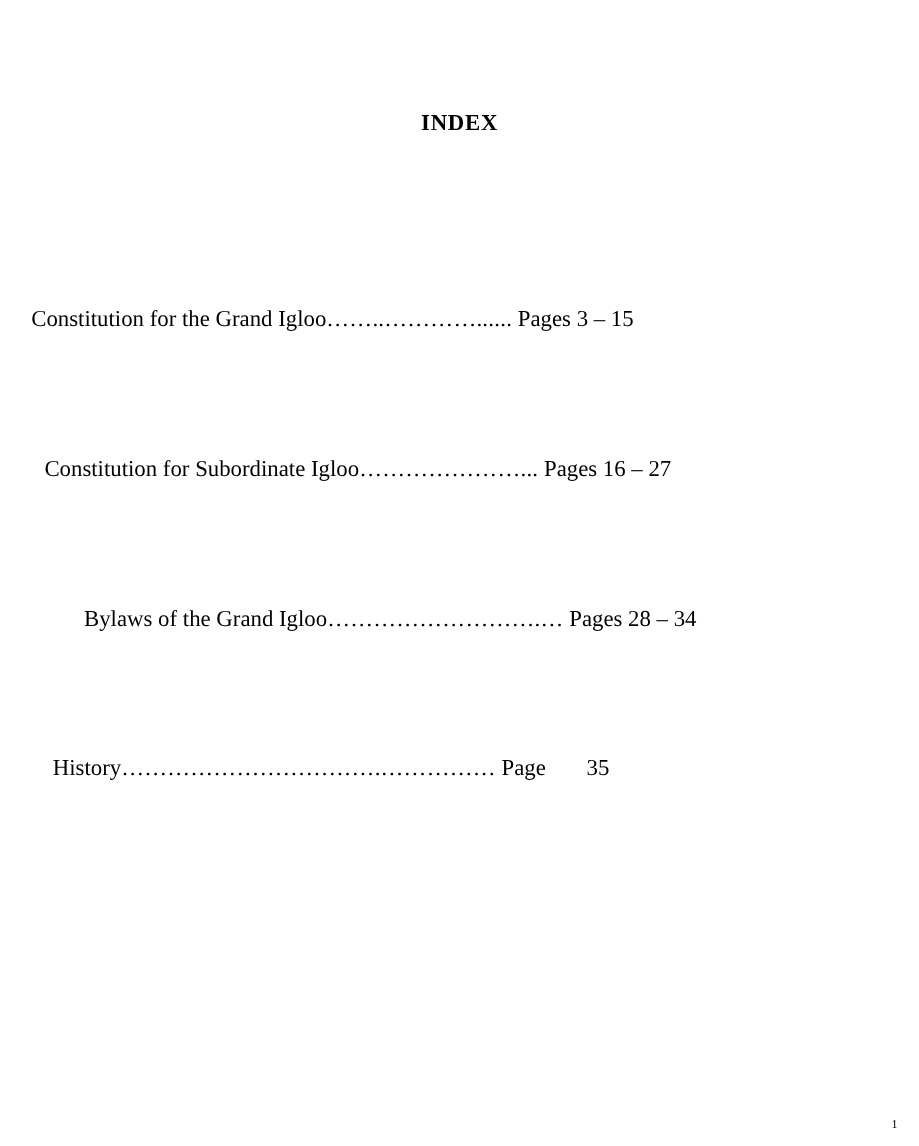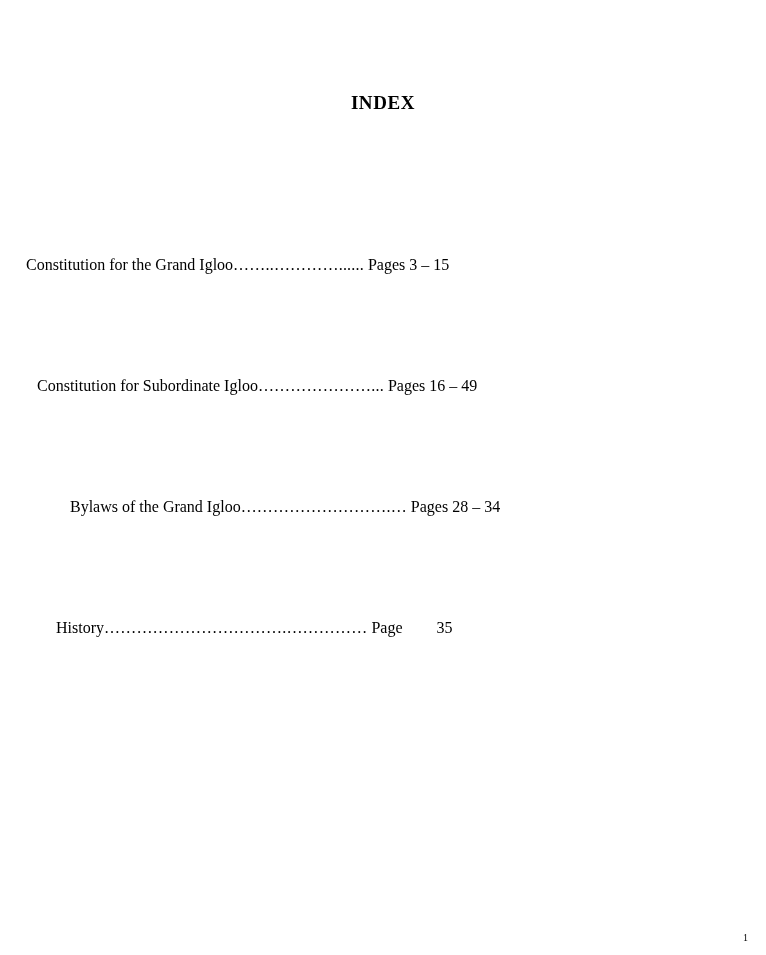--- a/index.html
+++ b/index.html
@@ -32,29 +32,29 @@
     letter-spacing: 0.6px;
     font-family: "Liberation Serif", "DejaVu Serif", serif;
   }
   .index-list {
     position: absolute;
     top: 255px;
     left: 0;
     width: 766px;
   }
   .index-entry {
-    font-size: 16px;
+    font-size: 19px;
     line-height: 1.25;
     white-space: nowrap;
     margin-bottom: 101px;
   }
   .entry-1 { padding-left: 26px; }
   .entry-2 { padding-left: 37px; }
   .entry-3 { padding-left: 70px; }
-  .entry-4 { padding-left: 56px; }
+  .entry-4 { padding-left: 44px; }
   .entry-label { }
   .entry-leader { letter-spacing: 0.2px; }
   .entry-pages { }
   .entry-gap {
     display: inline-block;
     width: 34px;
   }
   .page-number {
     position: absolute;
     right: 18px;
@@ -70,21 +70,21 @@
 
   <div class="doc-title">INDEX</div>
 
   <div class="index-list">
 
     <div class="index-entry entry-1">
       <span class="entry-label">Constitution for the Grand Igloo</span><span class="entry-leader">……..…………......</span> <span class="entry-pages">Pages 3 – 15</span>
     </div>
 
     <div class="index-entry entry-2">
-      <span class="entry-label">Constitution for Subordinate Igloo</span><span class="entry-leader">…………………...</span> <span class="entry-pages">Pages 16 – 49</span>
+      <span class="entry-label">Constitution for Subordinate Igloo</span><span class="entry-leader">…………………...</span> <span class="entry-pages">Pages 16 – 27</span>
     </div>
 
     <div class="index-entry entry-3">
       <span class="entry-label">Bylaws of the Grand Igloo</span><span class="entry-leader">……………………….…</span> <span class="entry-pages">Pages 28 – 34</span>
     </div>
 
     <div class="index-entry entry-4">
       <span class="entry-label">History</span><span class="entry-leader">…………………………….……………</span> <span class="entry-pages">Page</span><span class="entry-gap"></span><span class="entry-pages">35</span>
     </div>
 

